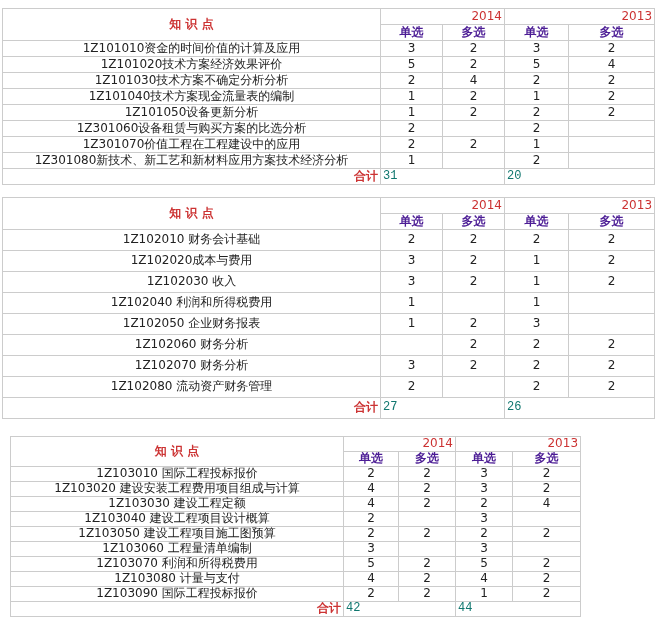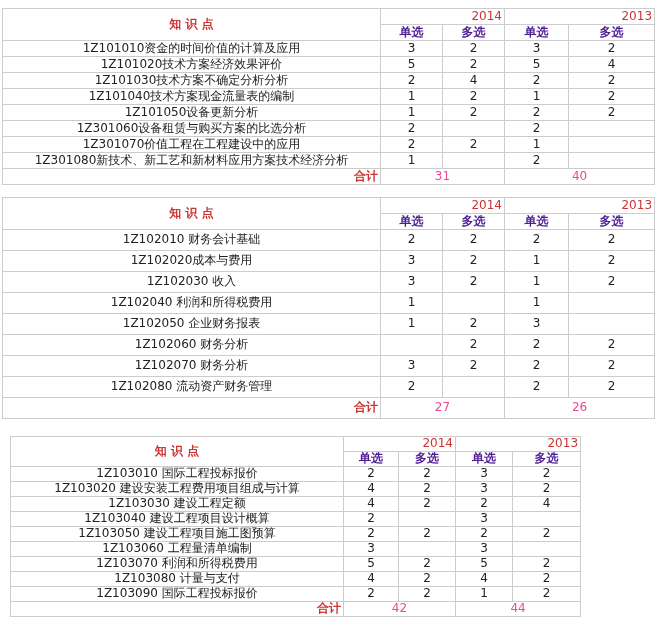--- a/index.html
+++ b/index.html
@@ -29,21 +29,21 @@
   .t2 tbody td,.t2 tfoot td{height:20px;margin-top:28px;}
   .t3 td{height:14px;}
   
   td.knowledge{text-align:center;color:#cc3333;font-weight:bold;}
   td.year{text-align:right;color:#cc3333;}
   td.sub{text-align:center;color:#4c1d95;font-weight:bold;}
   td.label-cell{text-align:center;padding-left:3px;}
   td.num{text-align:center;}
   td.empty{border:none;}
   td.total-label{text-align:right;color:#cc3333;font-weight:bold;}
-  td.total-num{text-align:center;color:#ec4899;}
+  td.total-num{color:#0f766e;font-family:Liberation Mono, monospace;}
 </style>
 </head>
 <body>
 
 <table class="kt t1">
   <colgroup>
       <col style="width:378px">
       <col style="width:62px">
       <col style="width:62px">
       <col style="width:64px">
@@ -117,21 +117,21 @@
         <td class="num">1</td>
         <td class="num empty"></td>
         <td class="num">2</td>
         <td class="num empty"></td>
       </tr>
     </tbody>
   <tfoot>
     <tr>
       <td class="total-label">合计</td>
       <td colspan="2" class="total-num">31</td>
-      <td colspan="2" class="total-num">40</td>
+      <td colspan="2" class="total-num">20</td>
     </tr>
   </tfoot>
 </table>
 
 <table class="kt t2">
   <colgroup>
       <col style="width:378px">
       <col style="width:62px">
       <col style="width:62px">
       <col style="width:64px">

